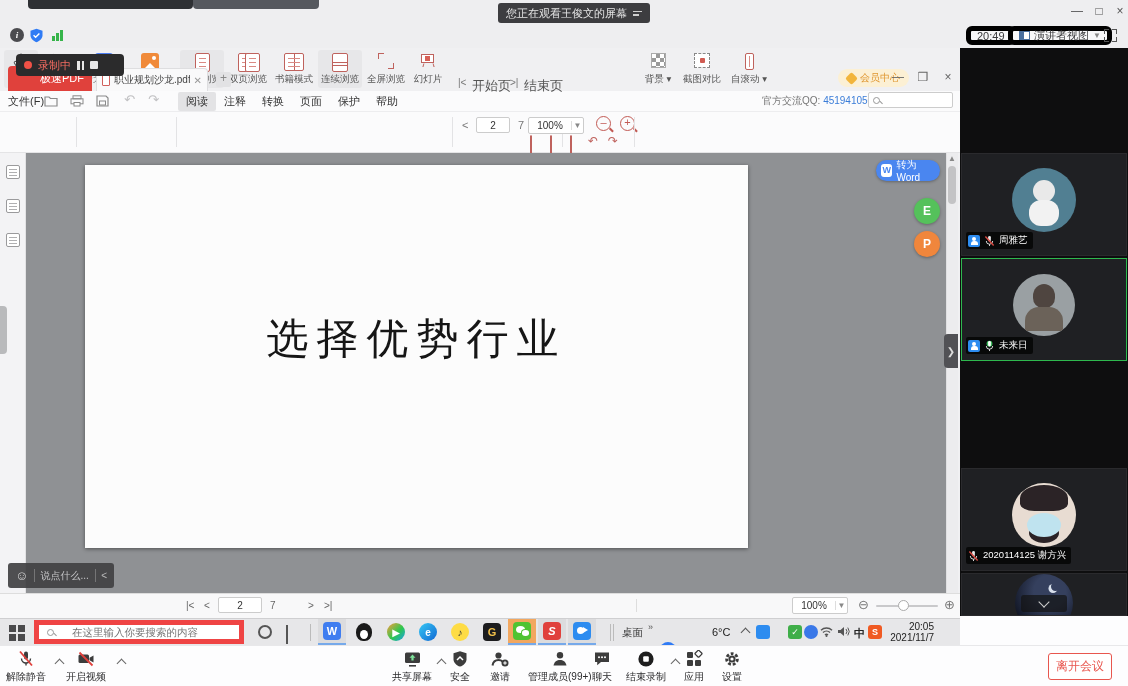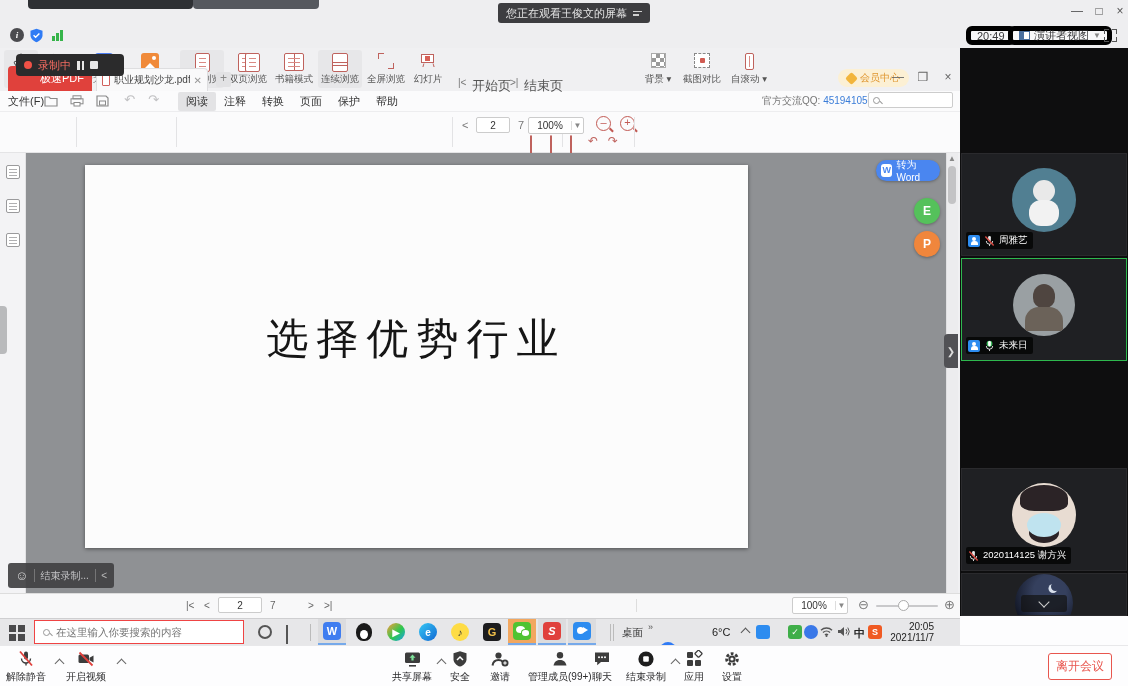--- a/index.html
+++ b/index.html
@@ -121,21 +121,21 @@
   .pmz { font-size:13px; color:#777; top:4px; }
   .easel { position:relative; width:16px; height:15px; }
   .easel .b { position:absolute; left:1px; top:1px; width:13px; height:9px; border:1px solid #bf625d; background:#fff; }
   .easel .f { position:absolute; left:5px; top:3px; width:5px; height:5px; background:#d86057; }
   .easel::after { content:""; position:absolute; left:3px; top:10px; width:9px; height:4px; border-left:1px solid #bf625d; border-right:1px solid #bf625d; transform:perspective(10px) rotateX(30deg); }
 
   
   .taskbar { left:0; top:618px; width:960px; height:27px; background:#e7e7e9; border-top:1px solid #cfcfd1; }
   .winlogo { left:9px; top:6px; display:grid; grid-template-columns:7px 7px; grid-template-rows:7px 7px; gap:1.5px; }
   .winlogo i { background:#4a4a4c; display:block; }
-  .tsearch { left:34px; top:1px; width:210px; height:24px; background:#fff; border:1px solid #ef4444; display:flex; align-items:center; gap:6px; padding:0 8px; }
+  .tsearch { left:34px; top:1px; width:210px; height:24px; background:#fff; border:5px solid #ef4444; display:flex; align-items:center; gap:18px; padding:0 8px; }
   .tsearch input { border:none; outline:none; font-size:10.5px; color:#555; width:170px; background:transparent; }
   .cortana { left:258px; top:6px; width:14px; height:14px; border:2px solid #555; border-radius:50%; }
   .taskview { left:286px; top:7px; width:13px; height:12px; border:1.4px solid #555; position:relative; background:#e7e7e9; }
   .tb-vd { position:absolute; top:5px; width:1px; height:17px; background:#bbb; }
   .app-slot { position:absolute; top:0; width:28px; height:26px; display:flex; align-items:center; justify-content:center; }
   .app-active { border-bottom:2px solid #76a9ea; background:#dcdcde; }
   .app-attn { background:#f2a75f; border-bottom:2px solid #76a9ea; }
   .sq18 { width:18px; height:18px; border-radius:4px; color:#fff; font-size:11px; font-weight:bold; display:flex; align-items:center; justify-content:center; }
   .ci18 { width:18px; height:18px; border-radius:50%; color:#fff; font-size:10px; display:flex; align-items:center; justify-content:center; }
   .penguin { width:16px; height:18px; background:#1a1a1a; border-radius:50% 50% 45% 45%; position:relative; }
@@ -429,21 +429,21 @@
       <span class="wb">W</span>
       <span>转为Word</span>
     </div>
     <div class="abs float-circ fc-e">E</div>
     <div class="abs float-circ fc-p">P</div>
 
     
     <div class="abs chat-overlay">
       <span class="face">☺</span>
       <span class="co-vdiv"></span>
-      <span class="ph">结束录制...</span>
+      <span class="ph">说点什么...</span>
       <span class="co-vdiv"></span>
       <span class="col">&lt;</span>
     </div>
 
     
     <div class="abs statusbar"></div>
     <div class="abs sb-g" style="left:186px;top:552px">|&lt;</div>
     <div class="abs sb-g" style="left:204px;top:552px">&lt;</div>
     <input class="abs sb-input" style="left: 218px; top: 549px;" value="2">
     <div class="abs sb-g" style="left:270px;top:552px">7</div>

